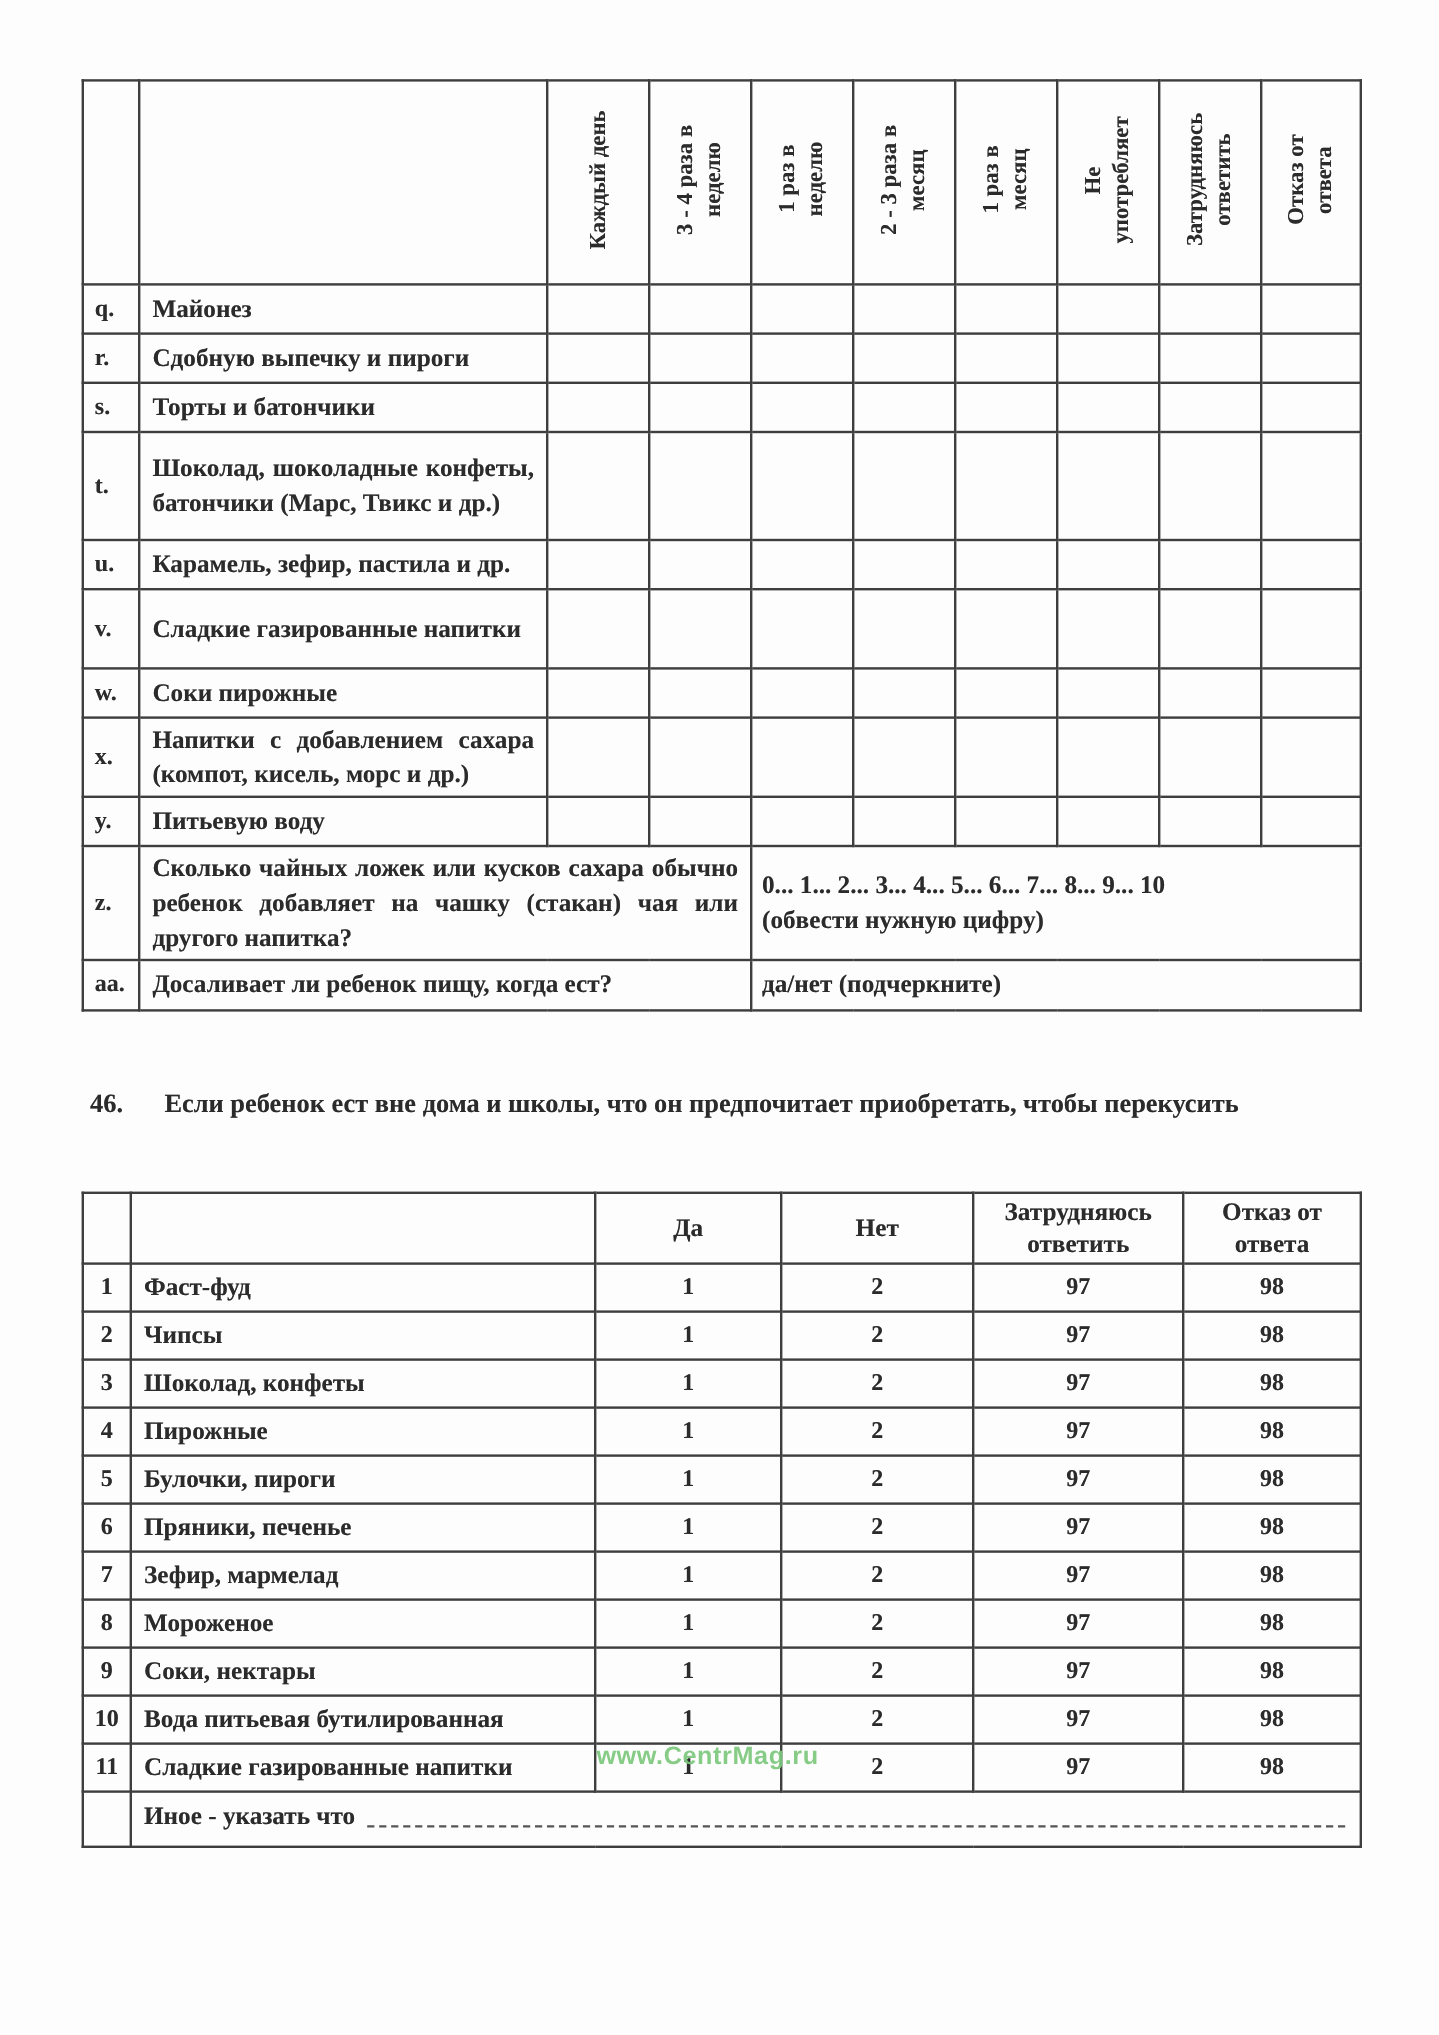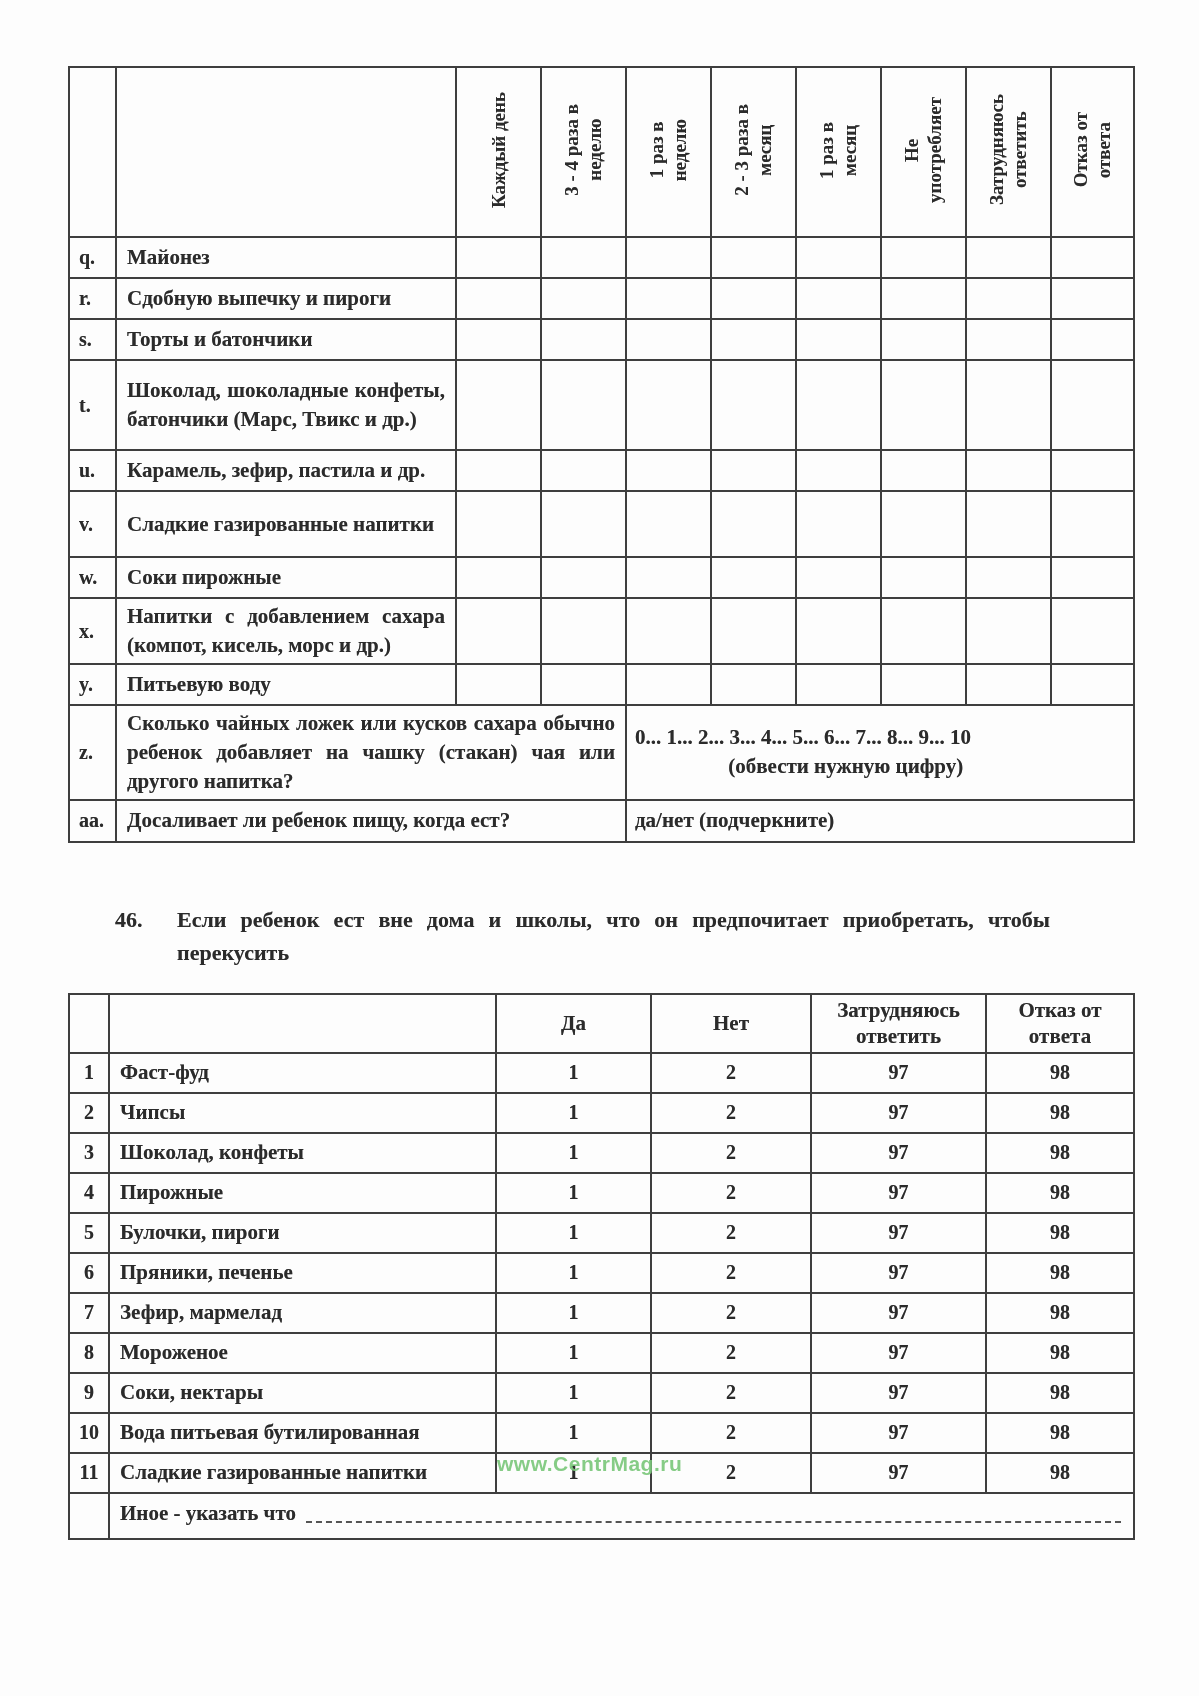--- a/index.html
+++ b/index.html
@@ -25,30 +25,30 @@
     writing-mode:vertical-rl;
     transform:rotate(180deg);
     white-space:pre-line;
     font-size:19px;line-height:1.22;
     text-align:center;
     max-height:158px;
   }
   .t1 td.lt{font-size:20px;padding-left:9px;vertical-align:middle;}
   .t1 td.item{font-size:21px;line-height:1.38;padding:3px 10px;text-align:justify;}
   .t1 td.ansz{font-size:21px;line-height:1.4;padding:3px 8px;vertical-align:middle;}
-  .ans-note{text-align:center;padding-right:14%;}
+  .ans-note{text-align:left;padding-right:14%;}
   tr.h41{height:41px;} tr.h42{height:42px;} tr.h66{height:66px;}
   tr.h88{height:88px;} tr.h90{height:90px;}
 
   
   .q46{
     position:absolute;left:75px;top:903px;width:975px;
     display:flex;font-size:22px;line-height:1.5;
   }
-  .q46 .num{flex:none;width:62px;margin-left:40px;}
+  .q46 .num{flex:none;width:62px;}
   .q46 .txt{flex:1;text-align:justify;}
 
   
   .t2{top:993px;width:1065px;}
   .t2 .hdr{height:54px;}
   .t2 td.ch{font-size:21px;text-align:center;white-space:pre-line;line-height:1.25;}
   .t2 td.num{font-size:20px;text-align:center;padding:2px 4px;}
   .t2 td.lbl{font-size:21px;padding:2px 10px;margin-top:19px;}
   .t2 td.val{font-size:20px;text-align:center;}
   .t2 tr.row{height:40px;}

